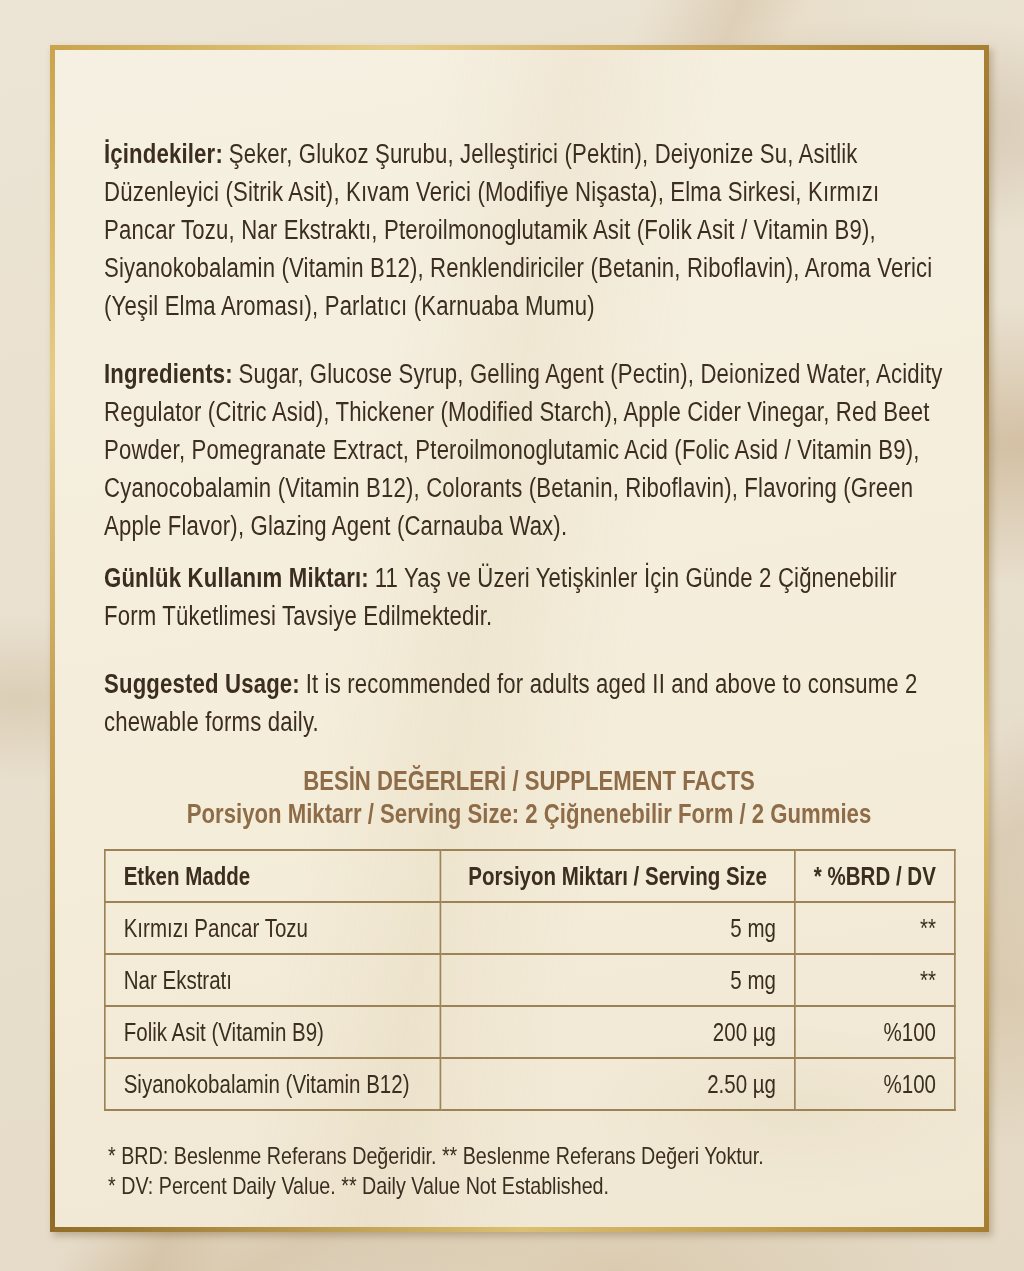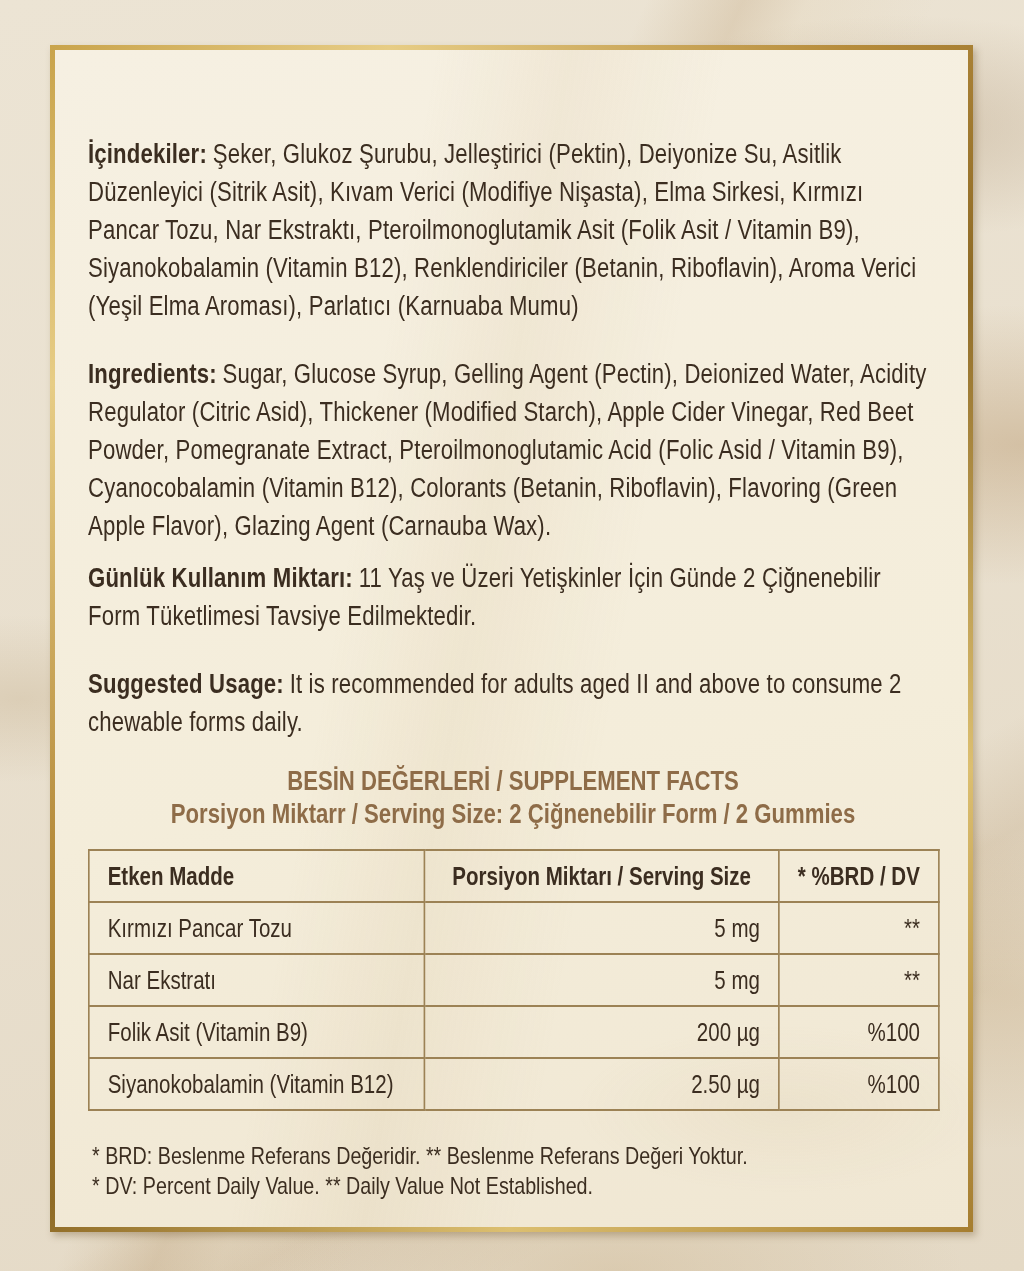--- a/index.html
+++ b/index.html
@@ -31,20 +31,21 @@
     height: 1177px;
     border: 5px solid transparent;
     border-image: linear-gradient(135deg, #c9a44c 0%, #e7cd86 16%, #b68c3c 38%, #8f6b26 55%, #dcbf70 78%, #a67e30 100%);
     border-image-slice: 1;
     box-shadow: 3px 4px 7px rgba(115,88,48,0.35);
     
     background:
       linear-gradient(100deg, transparent 34%, rgba(190,160,110,0.10) 46%, transparent 60%),
       radial-gradient(ellipse 300px 120px at 80% 90%, rgba(190,165,120,0.10), transparent 70%),
       linear-gradient(170deg, #f6f0e2 0%, #f4edda 60%, #f0e7d3 100%);
+    padding-left: 16px;
   }
   .squeeze {
     margin-left: 33px;
     padding-top: 85px;
     width: 1036px;
     transform: scaleX(0.8205);
     transform-origin: 0 0;
     color: #3b2d20;
   }
   .para {

